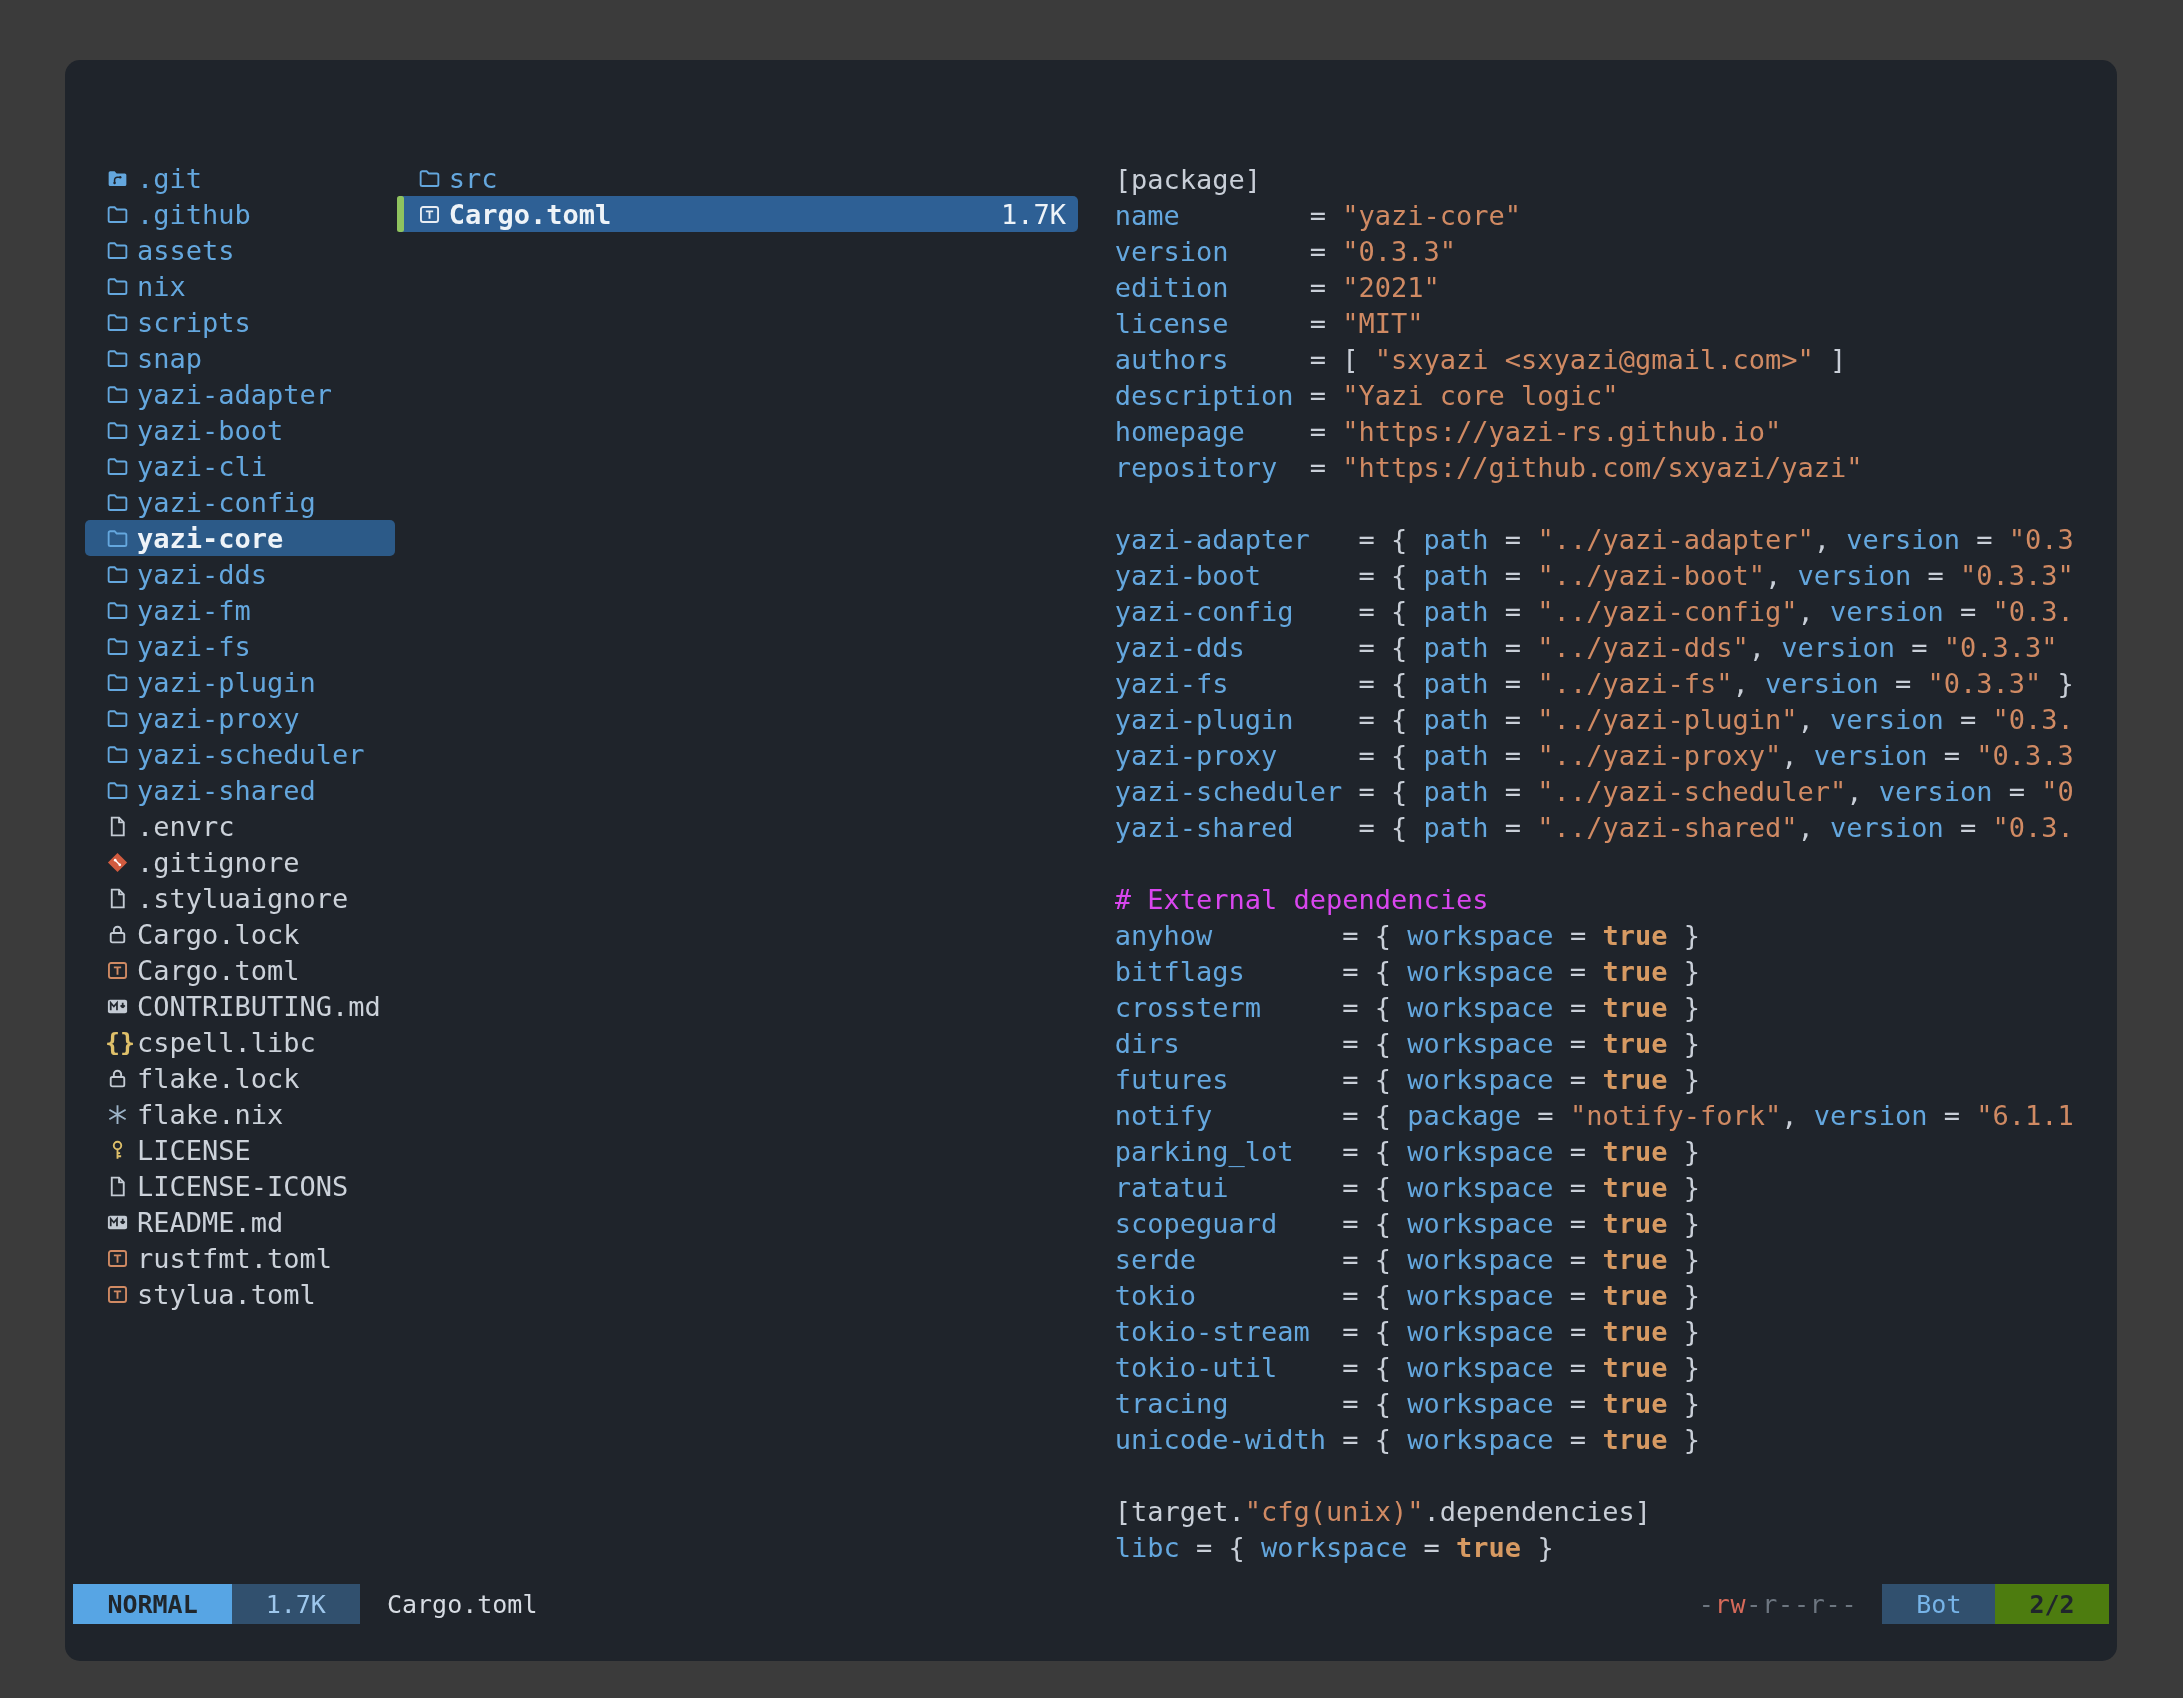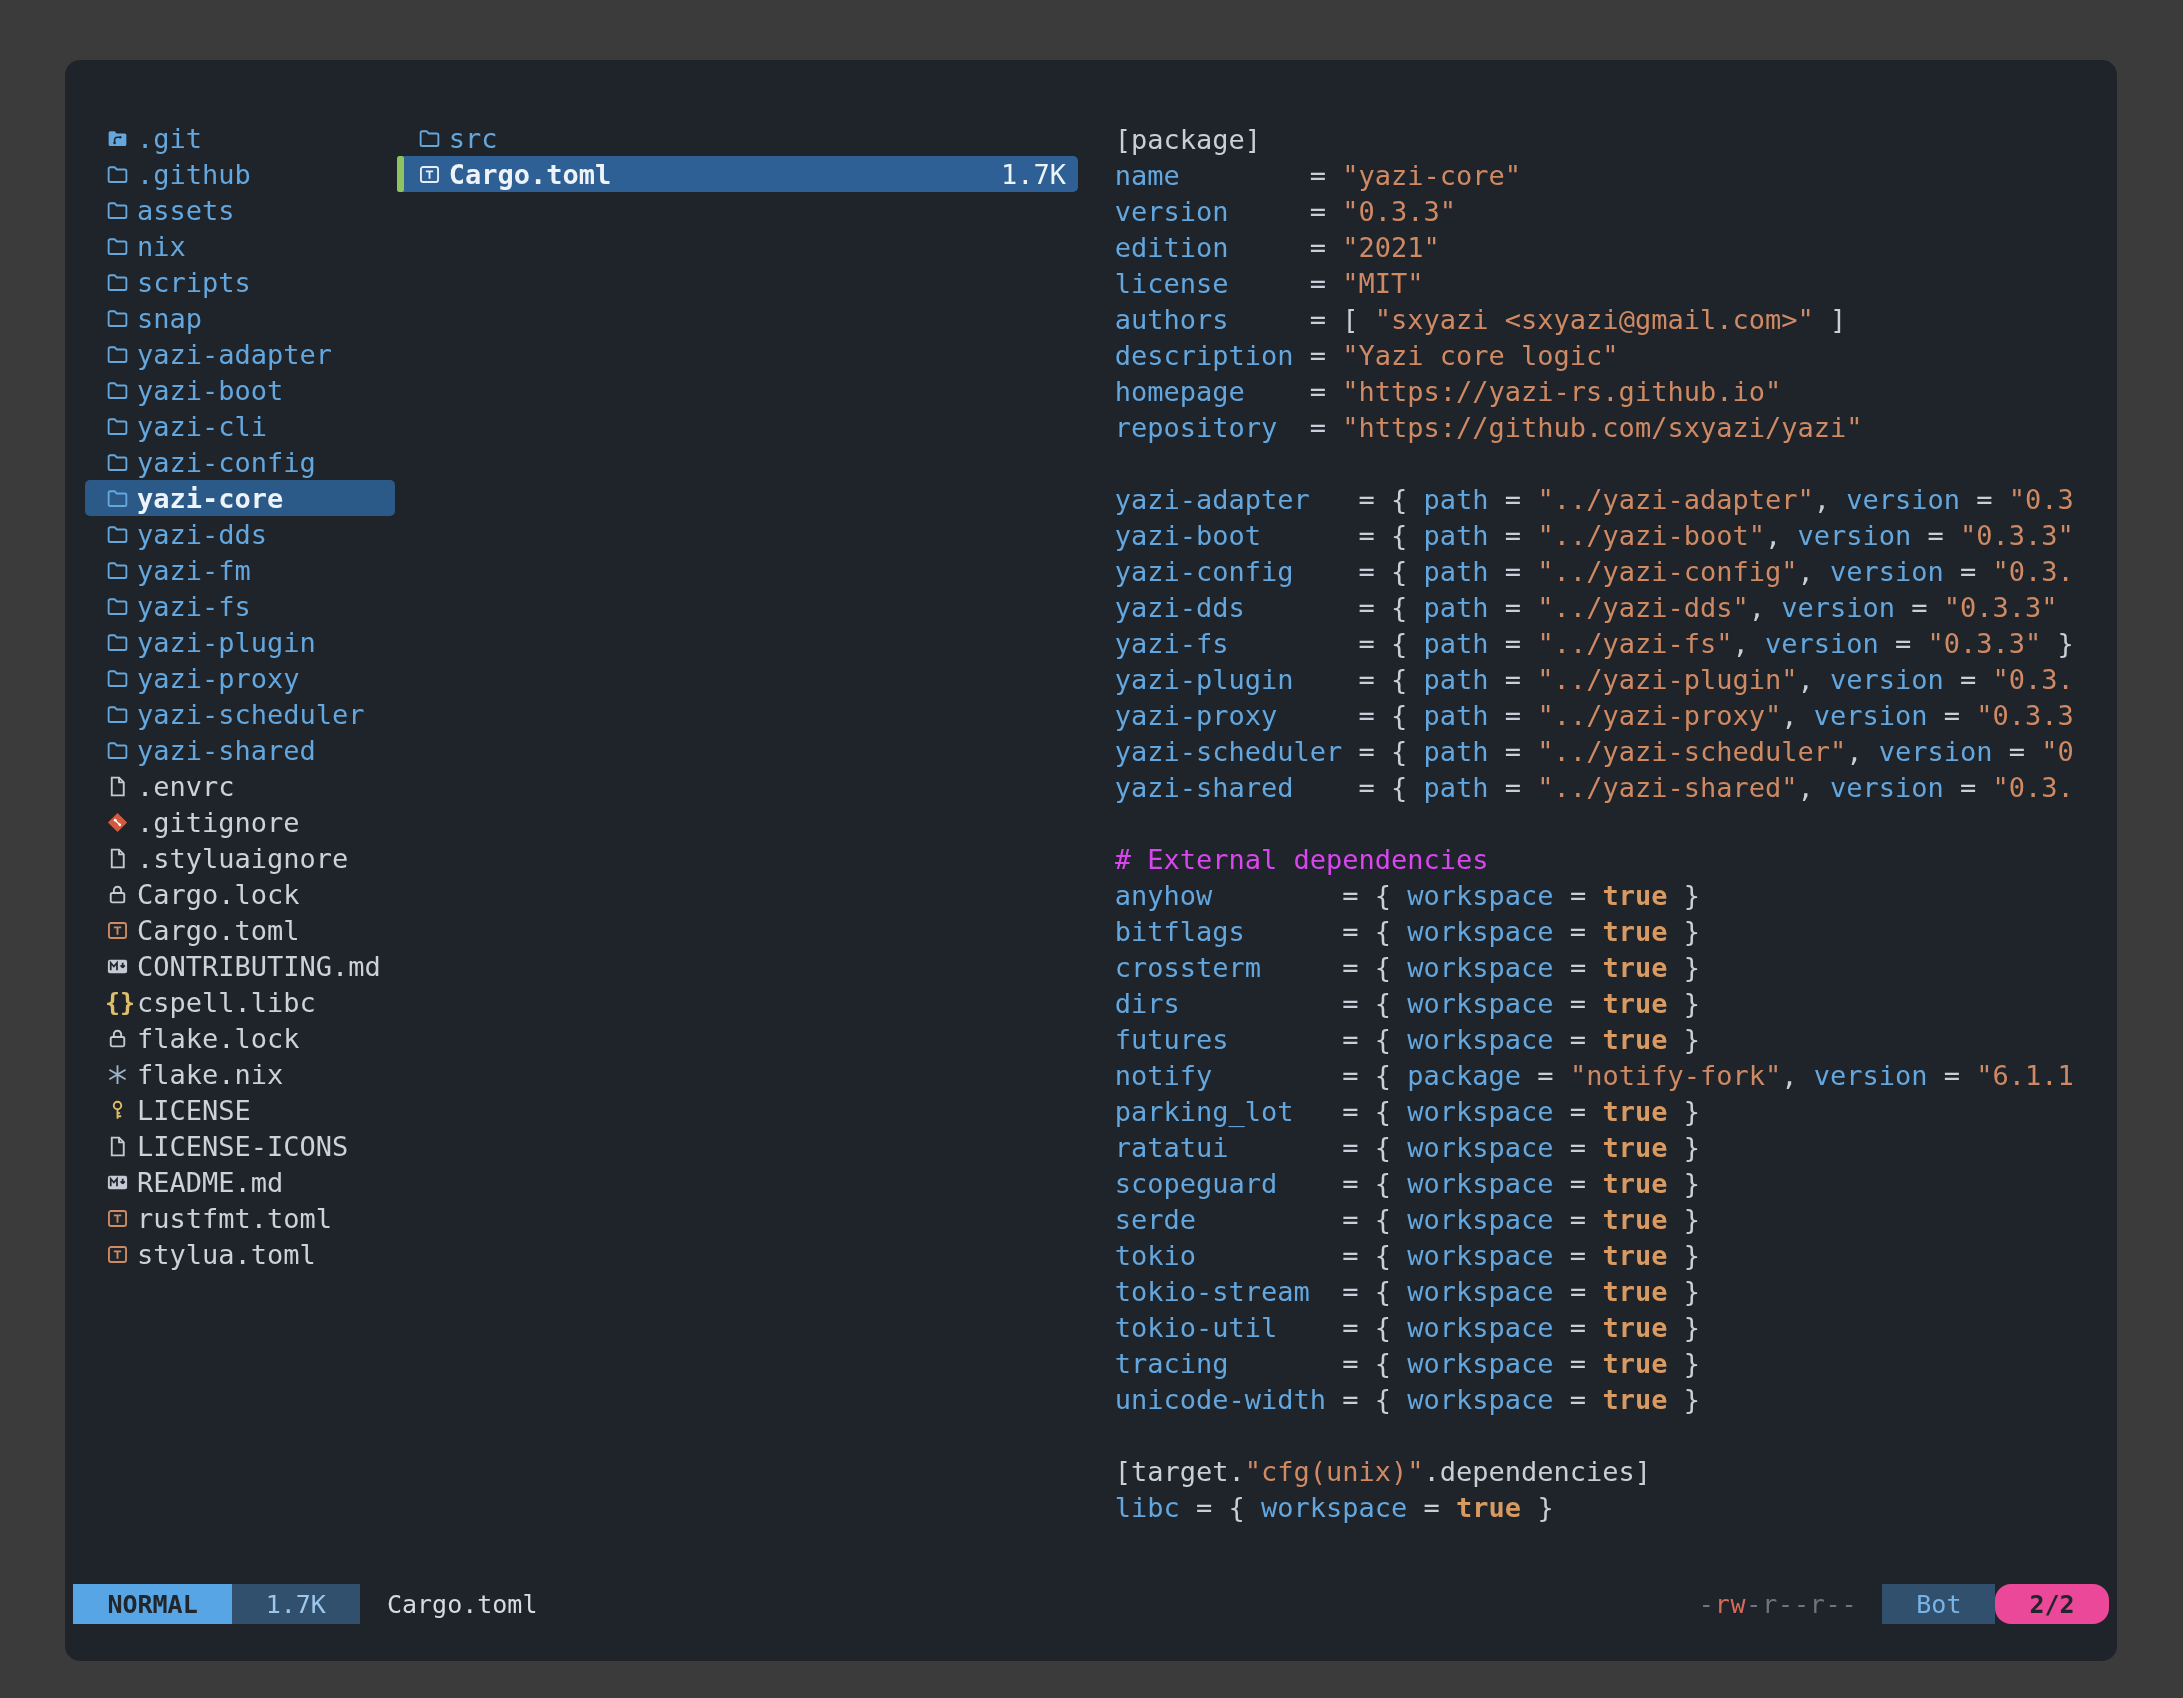--- a/index.html
+++ b/index.html
@@ -8,21 +8,21 @@
     background:#3b3b3b;
     font-family:"DejaVu Sans Mono",monospace;
     overflow:hidden;position:relative;
   }
   .window{
     position:absolute;left:65px;top:60px;width:2052px;height:1601px;
     background:#1f242b;border-radius:15px;
     box-sizing:border-box;padding:60px 0 37px 0;
     display:flex;flex-direction:column;overflow:hidden;
   }
-  .panes{flex:1;display:flex;margin-left:20px;overflow:hidden;}
+  .panes{flex:1;display:flex;margin-left:20px;overflow:hidden;margin-top:40px;}
   .pane{overflow:hidden;}
   .pane.parent{width:310px;flex:none;}
   .pane.current{width:681px;flex:none;margin-left:1.7px;}
   .pane.preview{flex:1;margin-left:37px;padding-top:1.7px;}
 
   .row{
     height:36px;display:flex;align-items:center;
     padding:0 11.7px 0 20px;border-radius:5px;
     font-size:27px;position:relative;cursor:default;
   }
@@ -56,21 +56,21 @@
   .sb-left{display:flex;align-items:stretch;}
   .sb-right{margin-left:auto;display:flex;align-items:stretch;}
   .chip{display:flex;align-items:center;padding:0 34px;}
   .chip.mode{background:#57a5e4;color:#20262c;font-weight:bold;}
   .chip.size{background:#31506e;color:#9ec7ec;}
   .sb-filename{display:flex;align-items:center;margin-left:27px;color:#d7dce3;}
   .sb-perms{display:flex;align-items:center;margin-right:25px;letter-spacing:0.8px;}
   .sb-perms .dim{color:#6d7680;}
   .sb-perms .red{color:#d66a5a;}
   .chip.pos{background:#31506e;color:#77b4e8;}
-  .chip.counter{background:#ec4899;color:#20262c;font-weight:bold;border-radius:16px;}
+  .chip.counter{background:#4d7c0f;color:#20262c;font-weight:bold;}
 </style>
 </head>
 <body>
 
 <div class="window">
   <div class="panes">
     <div class="pane parent" id="parent-pane">
         <div class="row dir">
           <span class="icon">
             <svg viewBox="0 0 24 24" width="25" height="25">

